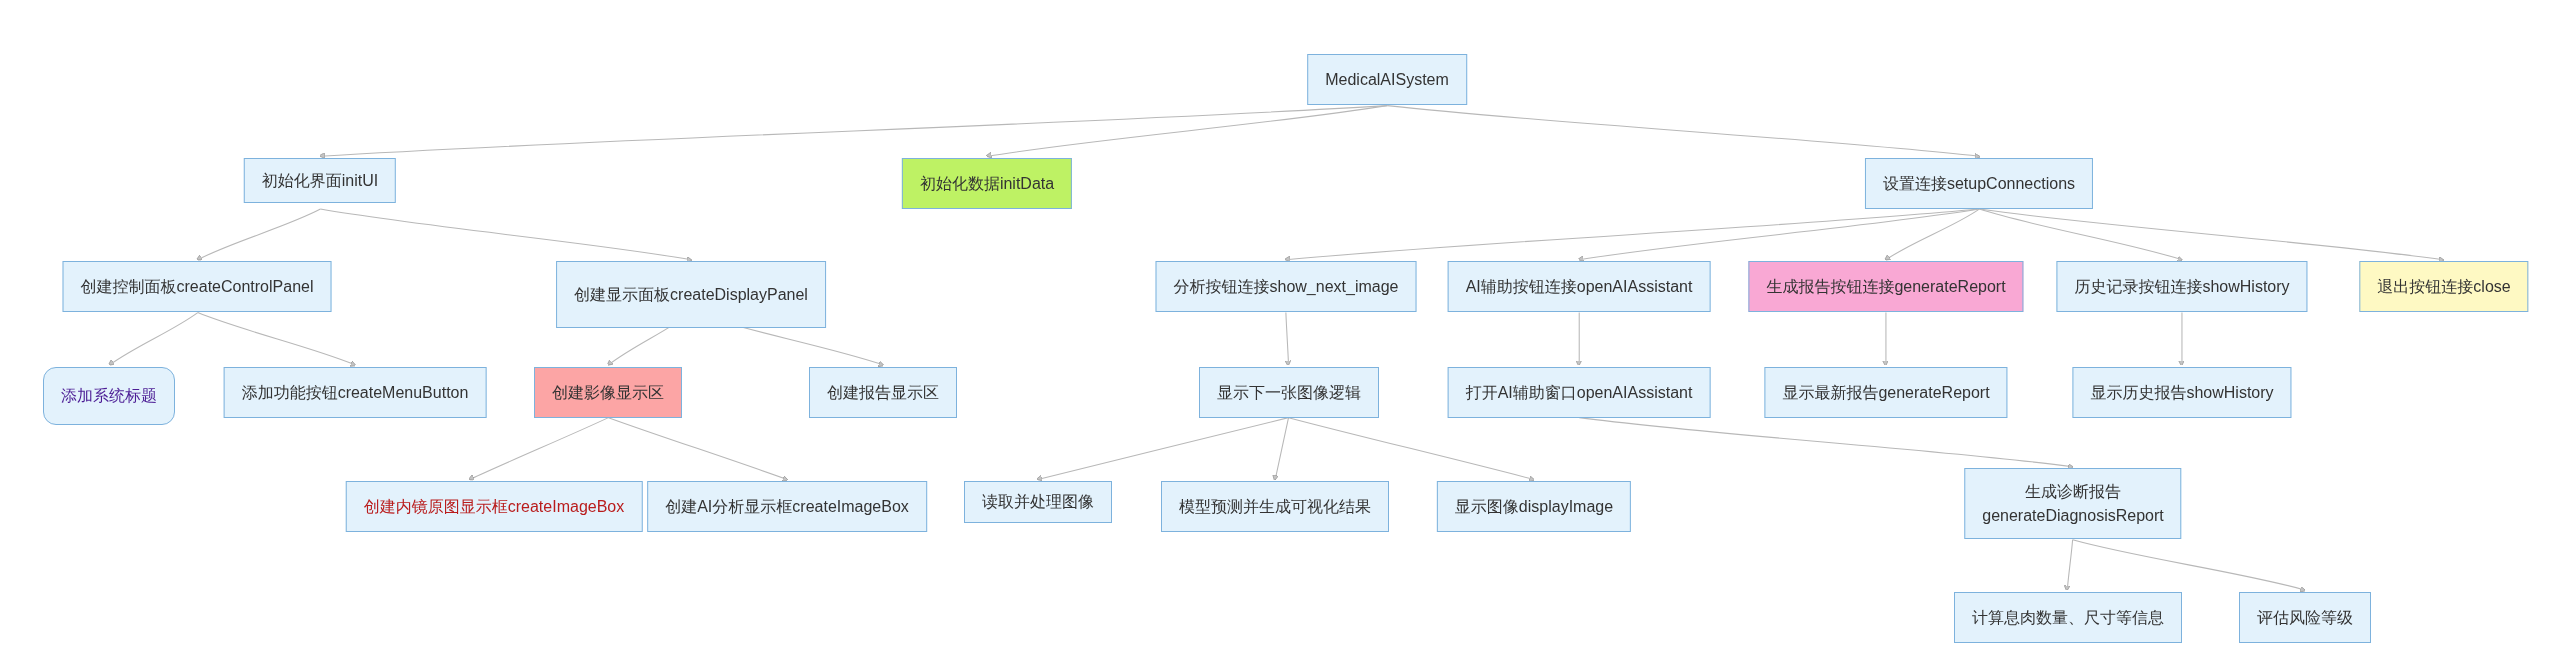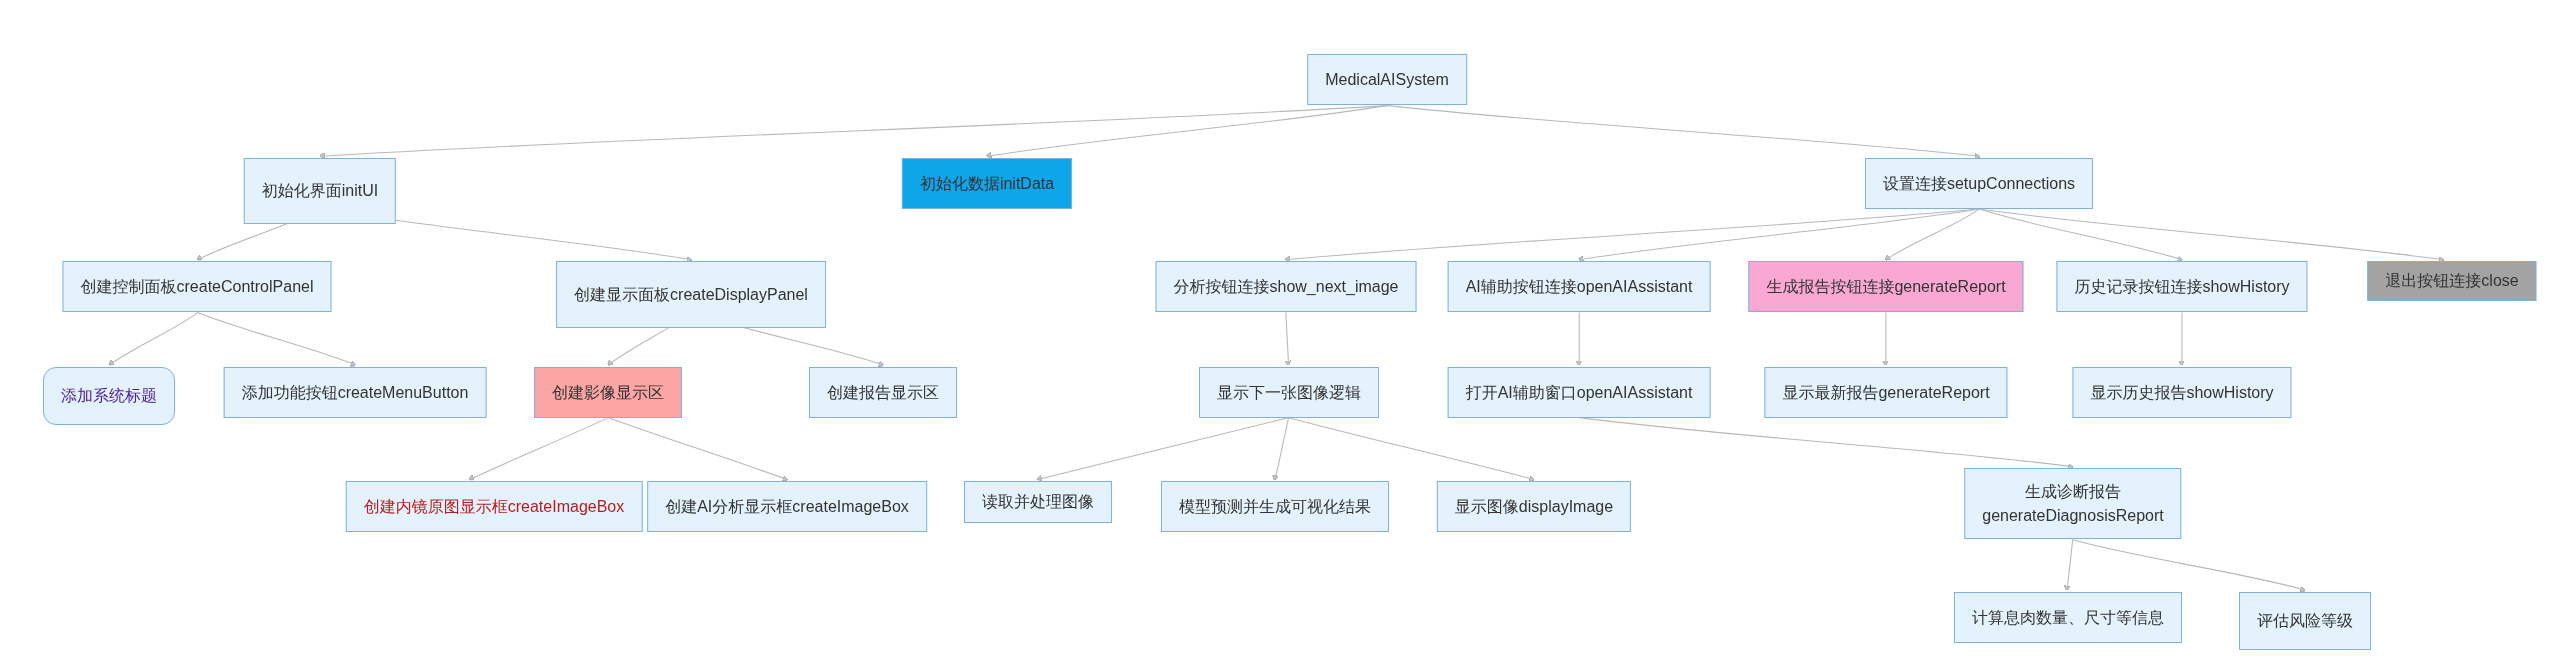--- a/index.html
+++ b/index.html
@@ -72,24 +72,24 @@
         <path d="M 2415,783 C 2543.8,817 2746.2,865 2875,899" fill="none" stroke="#b8b8b8" stroke-width="2" marker-end="url(#arrow-down)"></path>
         <path d="M 2960,783 C 3219,817 3626,841 3885,875" fill="none" stroke="#b8b8b8" stroke-width="2" marker-end="url(#arrow-down)"></path>
         <path d="M 3885,1012 C 3882.2,1046 3877.8,1072 3875,1106" fill="none" stroke="#b8b8b8" stroke-width="2" marker-end="url(#arrow-down)"></path>
         <path d="M 3885,1012 C 4006.8,1046 4198.2,1072 4320,1106" fill="none" stroke="#b8b8b8" stroke-width="2" marker-end="url(#arrow-down)"></path>
       </g>
   </svg>
   <div id="node-layer">
       <div class="flow-node" style="left: 1387px; top: 54px; height: 51px; background: rgb(227, 242, 252); border-color: rgb(125, 178, 221); color: rgb(51, 51, 51);">
         <div>MedicalAISystem</div>
       </div>
-      <div class="flow-node" style="left: 320px; top: 158px; height: 66px; background: rgb(227, 242, 252); border-color: rgb(125, 178, 221); color: rgb(51, 51, 51);">
+      <div class="flow-node" style="left: 320px; top: 158px; height: 45px; background: rgb(227, 242, 252); border-color: rgb(125, 178, 221); color: rgb(51, 51, 51);">
         <div>初始化界面initUI</div>
       </div>
-      <div class="flow-node" style="left: 987px; top: 158px; height: 51px; background: #0ea5e9; border-color: rgb(125, 178, 221); color: rgb(51, 51, 51);">
+      <div class="flow-node" style="left: 987px; top: 158px; height: 51px; background: #bef264; border-color: rgb(125, 178, 221); color: rgb(51, 51, 51);">
         <div>初始化数据initData</div>
       </div>
       <div class="flow-node" style="left: 1979px; top: 158px; height: 51px; background: rgb(227, 242, 252); border-color: rgb(125, 178, 221); color: rgb(51, 51, 51);">
         <div>设置连接setupConnections</div>
       </div>
       <div class="flow-node" style="left: 197px; top: 261px; height: 51px; background: rgb(227, 242, 252); border-color: rgb(125, 178, 221); color: rgb(51, 51, 51);">
         <div>创建控制面板createControlPanel</div>
       </div>
       <div class="flow-node" style="left: 691px; top: 261px; height: 67px; background: rgb(227, 242, 252); border-color: rgb(125, 178, 221); color: rgb(51, 51, 51);">
         <div>创建显示面板createDisplayPanel</div>
@@ -99,21 +99,21 @@
       </div>
       <div class="flow-node" style="left: 1579px; top: 261px; height: 51px; background: rgb(227, 242, 252); border-color: rgb(125, 178, 221); color: rgb(51, 51, 51);">
         <div>AI辅助按钮连接openAIAssistant</div>
       </div>
       <div class="flow-node" style="left: 1886px; top: 261px; height: 51px; background: #f9a8d4; border-color: rgb(125, 178, 221); color: rgb(51, 51, 51);">
         <div>生成报告按钮连接generateReport</div>
       </div>
       <div class="flow-node" style="left: 2182px; top: 261px; height: 51px; background: rgb(227, 242, 252); border-color: rgb(125, 178, 221); color: rgb(51, 51, 51);">
         <div>历史记录按钮连接showHistory</div>
       </div>
-      <div class="flow-node" style="left: 2444px; top: 261px; height: 40px; background: #a3a3a3; border-color: rgb(125, 178, 221); color: rgb(51, 51, 51); margin-left: 8px;">
+      <div class="flow-node" style="left: 2444px; top: 261px; height: 51px; background: #fef9c3; border-color: rgb(125, 178, 221); color: rgb(51, 51, 51);">
         <div>退出按钮连接close</div>
       </div>
       <div class="flow-node" style="left: 109px; top: 367px; height: 58px; background: rgb(227, 242, 252); border-color: rgb(125, 178, 221); color: #4c1d95; border-radius: 13px;">
         <div>添加系统标题</div>
       </div>
       <div class="flow-node" style="left: 355px; top: 367px; height: 51px; background: rgb(227, 242, 252); border-color: rgb(125, 178, 221); color: rgb(51, 51, 51);">
         <div>添加功能按钮createMenuButton</div>
       </div>
       <div class="flow-node" style="left: 608px; top: 367px; height: 51px; background: #fca5a5; border-color: rgb(125, 178, 221); color: rgb(51, 51, 51);">
         <div>创建影像显示区</div>
@@ -148,18 +148,18 @@
       <div class="flow-node" style="left: 1534px; top: 481px; height: 51px; background: rgb(227, 242, 252); border-color: rgb(125, 178, 221); color: rgb(51, 51, 51);">
         <div>显示图像displayImage</div>
       </div>
       <div class="flow-node" style="left: 2073px; top: 468px; height: 71px; background: rgb(227, 242, 252); border-color: rgb(125, 178, 221); color: rgb(51, 51, 51);">
         <div>生成诊断报告</div>
         <div>generateDiagnosisReport</div>
       </div>
       <div class="flow-node" style="left: 2068px; top: 592px; height: 51px; background: rgb(227, 242, 252); border-color: rgb(125, 178, 221); color: rgb(51, 51, 51);">
         <div>计算息肉数量、尺寸等信息</div>
       </div>
-      <div class="flow-node" style="left: 2305px; top: 592px; height: 58px; background: rgb(227, 242, 252); border-color: rgb(125, 178, 221); color: rgb(51, 51, 51);">
+      <div class="flow-node" style="left: 2305px; top: 592px; height: 51px; background: rgb(227, 242, 252); border-color: rgb(125, 178, 221); color: rgb(51, 51, 51);">
         <div>评估风险等级</div>
       </div>
     </div>
 </div>
 
 
 </body></html>

